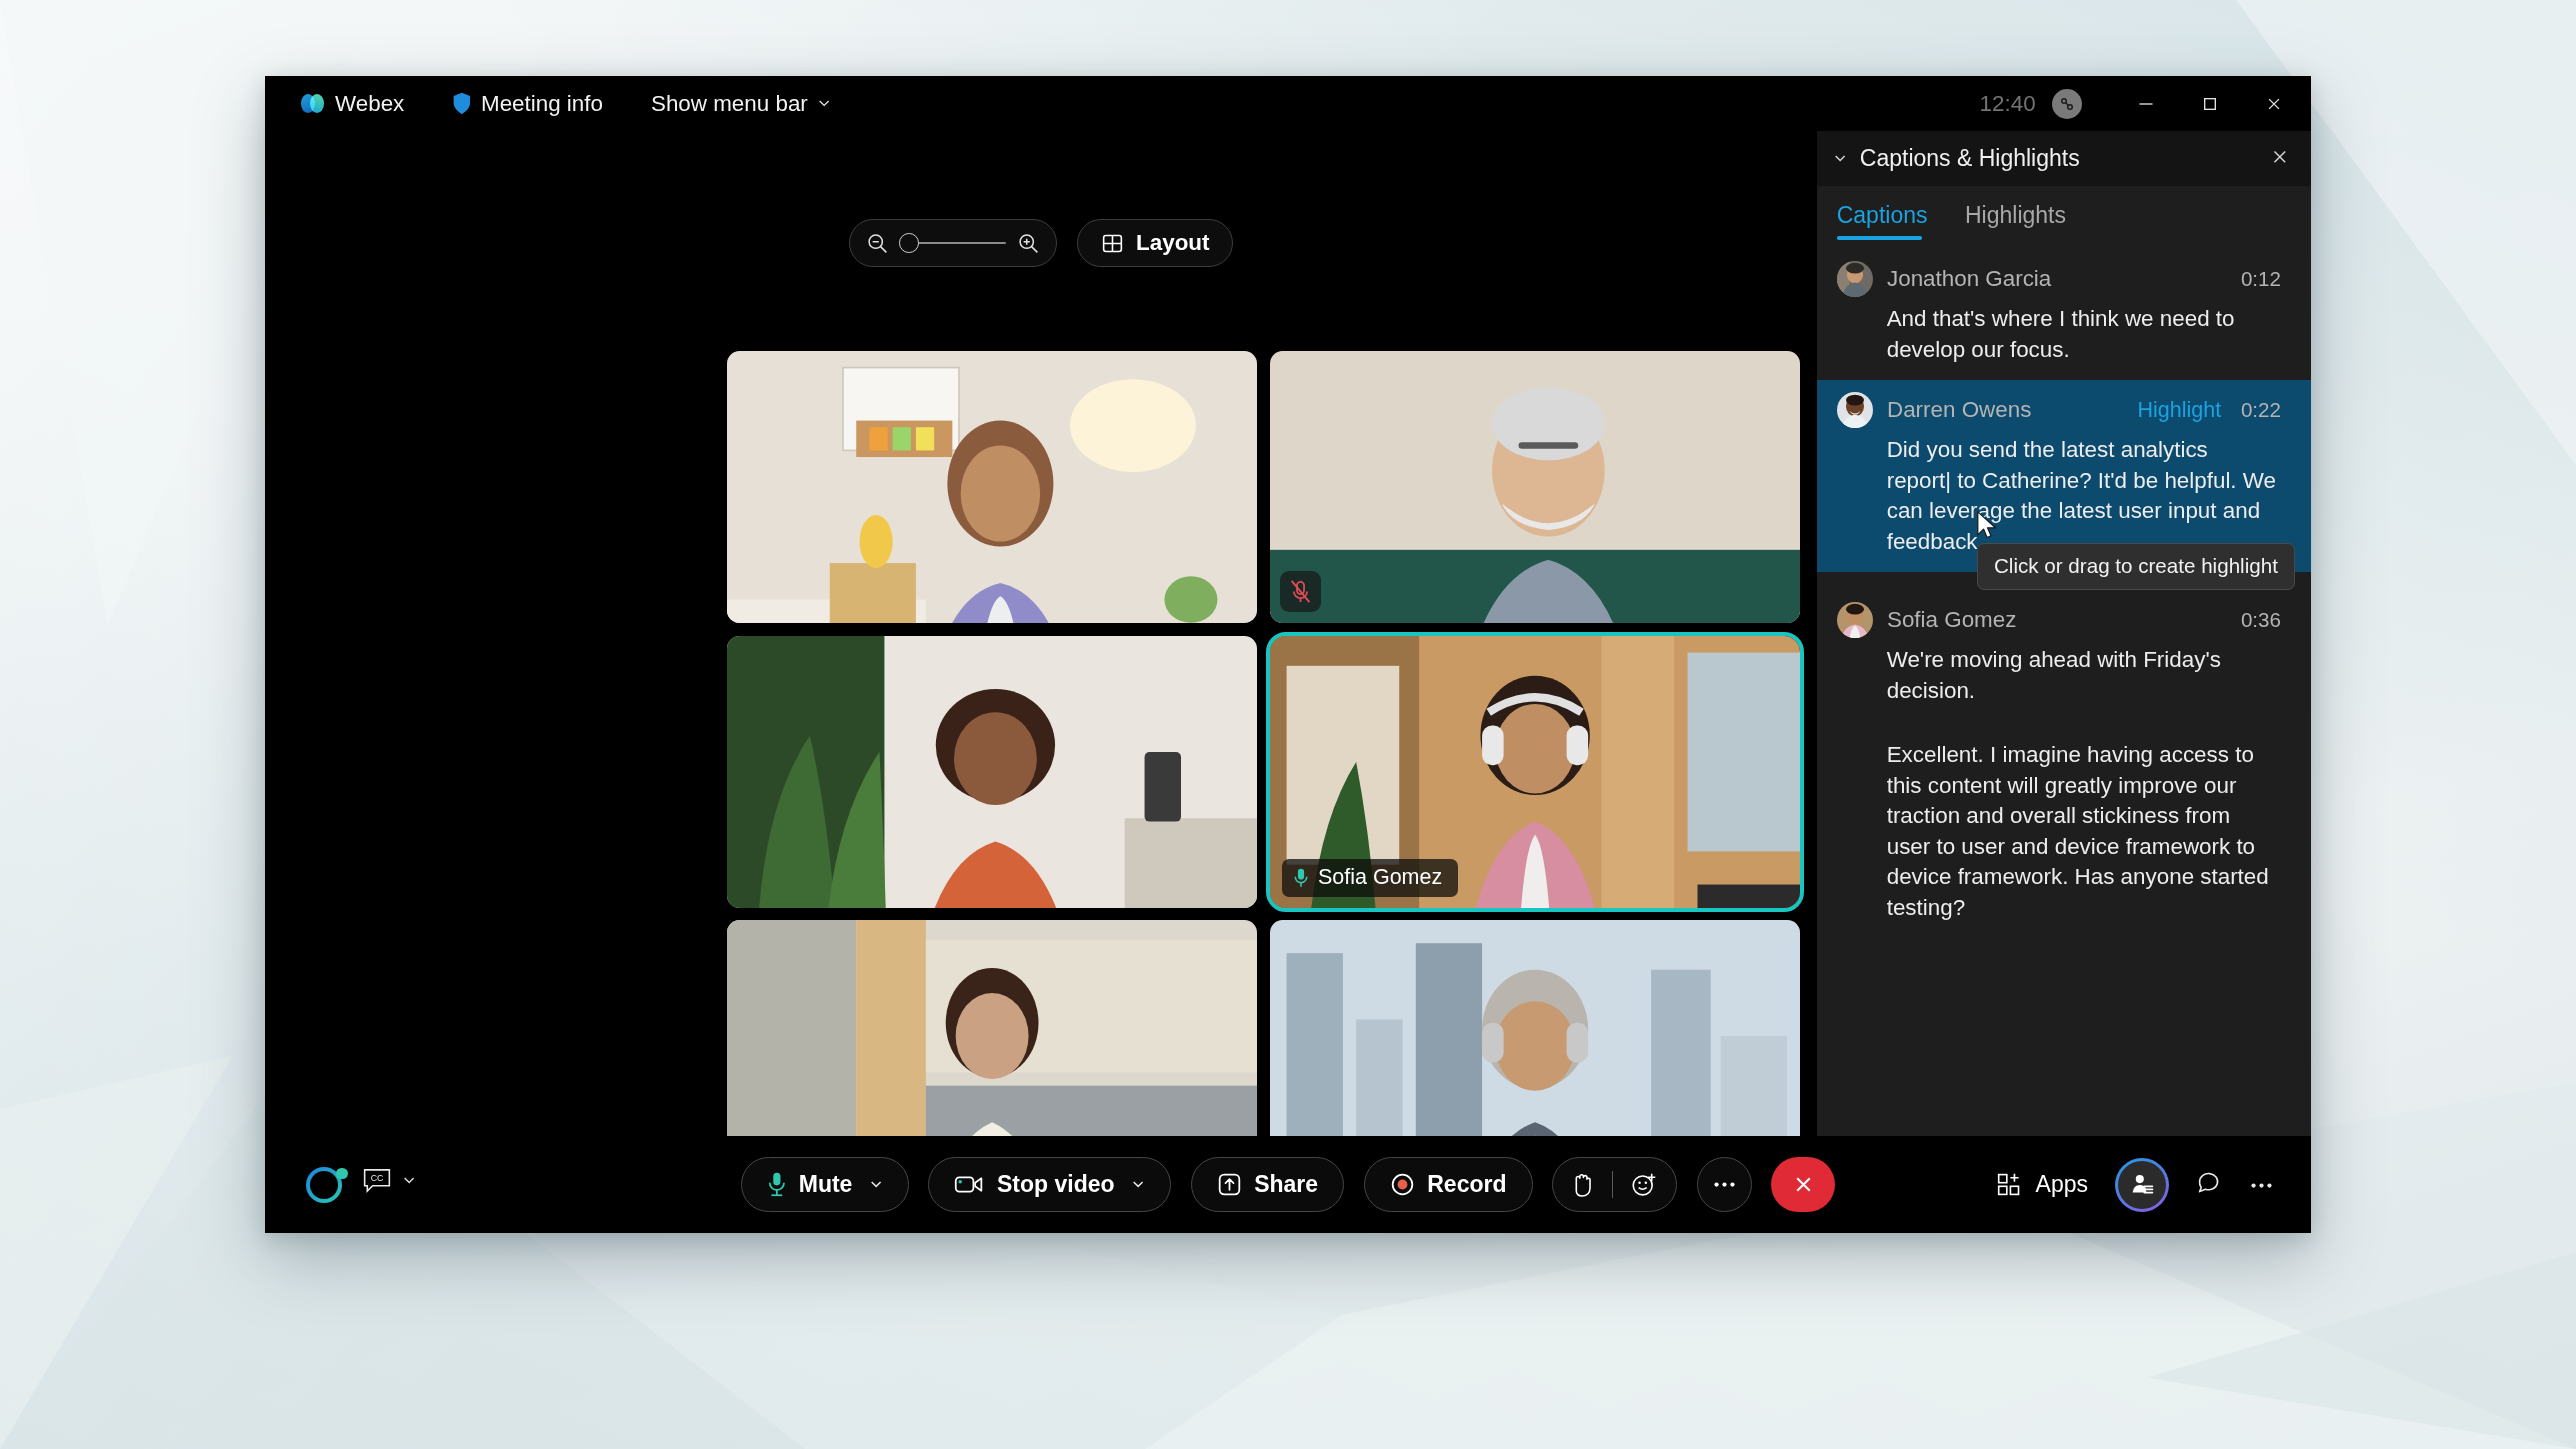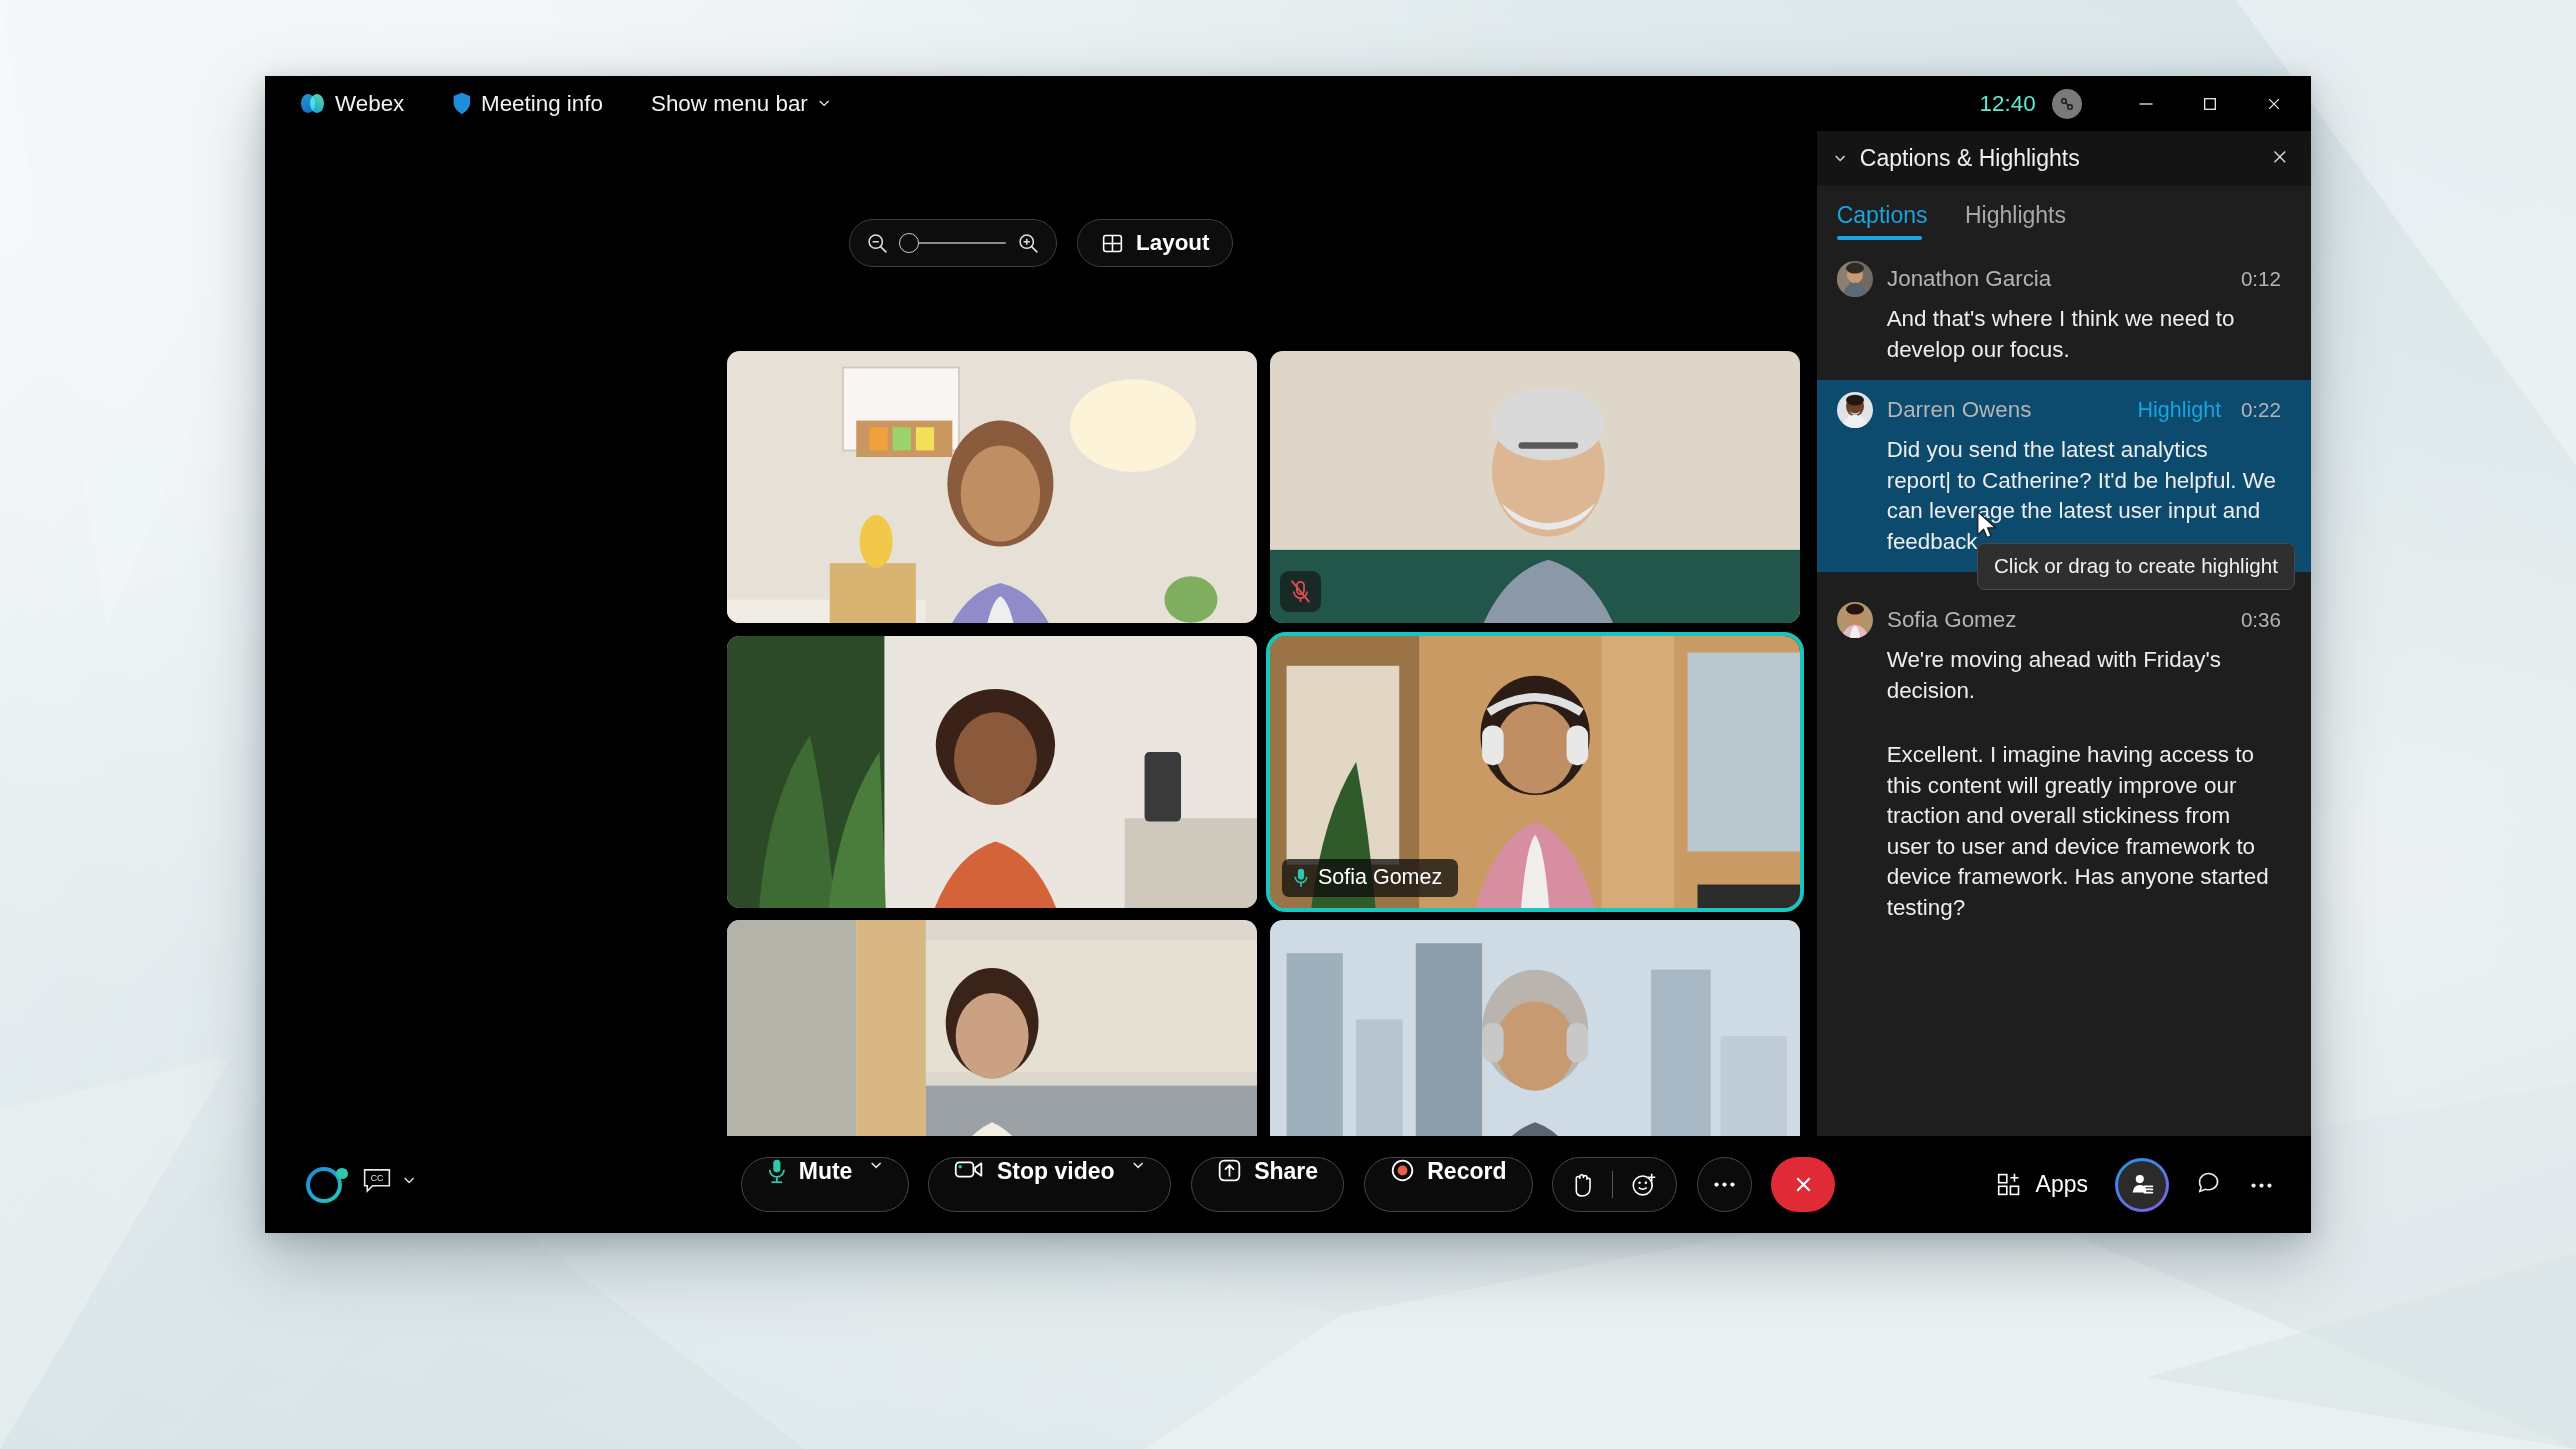--- a/index.html
+++ b/index.html
@@ -42,21 +42,21 @@
   .webex-logo { width:25px; height:19.7px; position:relative; flex:none; }
   .webex-logo span {
     position:absolute; top:0; width:14.3px; height:19.7px; border-radius:50%;
   }
   .webex-logo .w1 { left:0; background:linear-gradient(160deg,#1ea0d6,#1766c0); }
   .webex-logo .w2 { left:9px; background:linear-gradient(200deg,#5ad6a6,#19a5d4); mix-blend-mode:screen; }
   .shield-icon { width:19.7px; height:23px; flex:none; }
   .chev { width:14.3px; height:14.3px; flex:none; }
 
   .tb-right { margin-left:auto; display:flex; align-items:center; padding-right: 5.4px; gap: 0; }
-  .tb-clock { color:#5eead4; font-size:22.4px; margin-right:16px; }
+  .tb-clock { color:#737373; font-size:22.4px; margin-right:16px; }
   .link-badge {
     width:30px; height:30px; border-radius:50%; background:#7a7a7a;
     display:flex; align-items:center; justify-content:center; margin-right: 32px;
   }
   .win-btn {
     width:64px; height:55px; display:flex; align-items:center; justify-content:center;
     color:#e8e8e8;
   }
 
   
@@ -126,21 +126,21 @@
     border-radius:50%; background:#2fc7ae;
   }
   .cc-group { display:flex; align-items:center; gap:10.7px; color:#e8e8e8; }
 
   .cb-center {
     position:absolute; left:0; right:0; display:flex; justify-content:center;
     align-items:center; gap:19.7px; pointer-events:none;
   }
   .cb-center > * { pointer-events:auto; }
   .ctl-pill {
-    display:flex; gap:12.5px;
+    display:flex; align-items:center; gap:12.5px;
     height:55px; padding:0 25px; border:0.9px solid #464646; border-radius:28px;
     background:#0b0b0b; color:#fff; font-size:23px; font-weight:bold;
     white-space:nowrap;
   }
   .ctl-pill .chev { margin-left: 3.6px; }
   .ctl-icons {
     display:flex; align-items:center; height:55px;
     border:0.9px solid #464646; border-radius:28px; background:#0b0b0b;
   }
   .ctl-icons .seg { padding: 0 18px; display:flex; align-items:center; }

